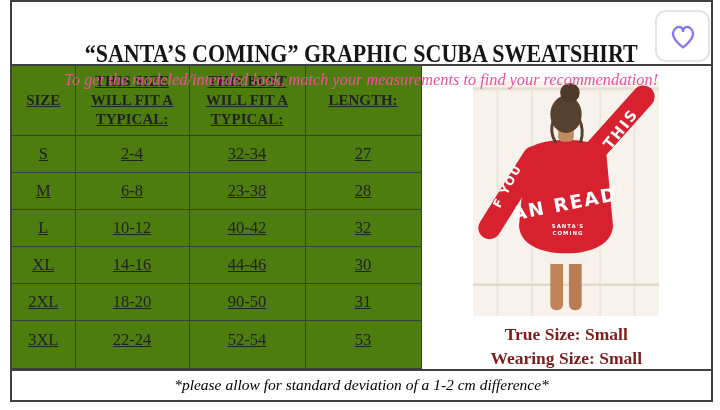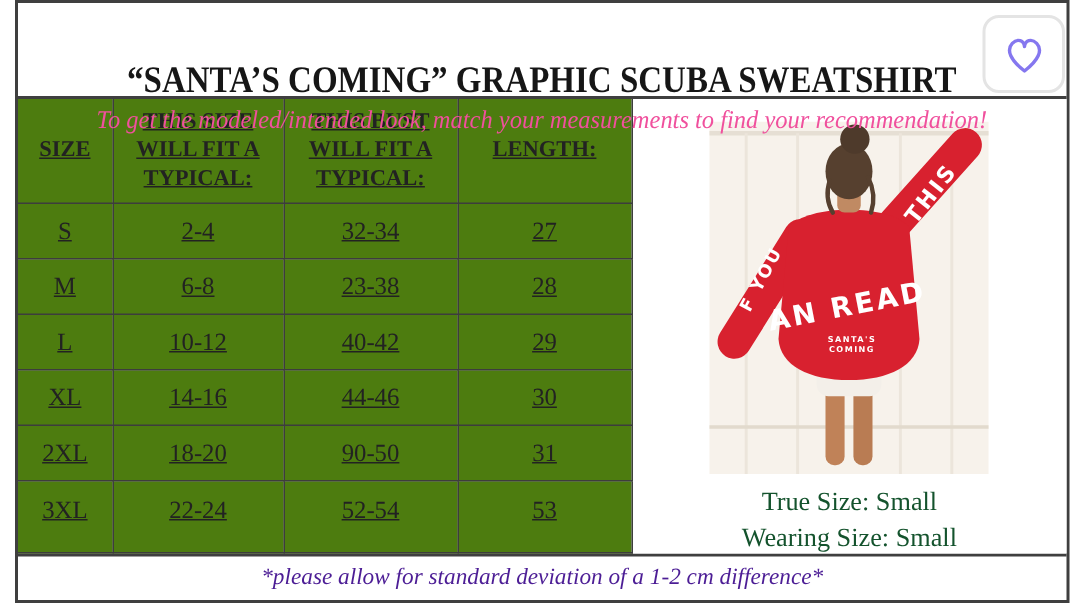--- a/index.html
+++ b/index.html
@@ -38,27 +38,27 @@
   table.size-chart td { font-size:16.5px; font-weight:normal; }
   .col-size { width:63px; } .col-fit { width:114px; }
   .col-bust { width:116px; } .col-len { width:116px; }
   tr.hdr { height:65px; } tr.r { height:37px; } tr.r-last { height:auto;padding-left:38px; }
   tr.r-last td { vertical-align:top; padding-top:9px; }
 
   
   .product { flex:1; display:flex; flex-direction:column; align-items:center;
              background:#fff; }
   .photo { width:190px; height:240px; margin-top:15px; display:block; }
-  .fit-line { font-size:17.5px; font-weight:normal; color:#14532d; line-height:22px;
+  .fit-line { font-size:17.5px; font-weight:bold; color:#7f1d1d; line-height:22px;
               margin-top:2px; }
   .fit-line:first-of-type { margin-top:7px; }
 
   
   .footer { border-top:2px solid #3f3f3f; height:29px; text-align:center;
-            font-size:15.5px; font-style:italic; color:#4c1d95; line-height:27px; }
+            font-size:15.5px; font-style:italic; color:#000000; line-height:27px; }
 </style>
 </head>
 <body>
 
 <div class="frame">
 
   <div class="header">
     <div class="title">
       <span>“SANTA’S COMING” GRAPHIC SCUBA SWEATSHIRT</span>
     </div>
@@ -91,21 +91,21 @@
       <tr class="r">
         <td>M</td>
         <td>6-8</td>
         <td>23-38</td>
         <td>28</td>
       </tr>
       <tr class="r">
         <td>L</td>
         <td>10-12</td>
         <td>40-42</td>
-        <td>29</td>
+        <td>32</td>
       </tr>
       <tr class="r">
         <td>XL</td>
         <td>14-16</td>
         <td>44-46</td>
         <td>30</td>
       </tr>
       <tr class="r">
         <td>2XL</td>
         <td>18-20</td>

